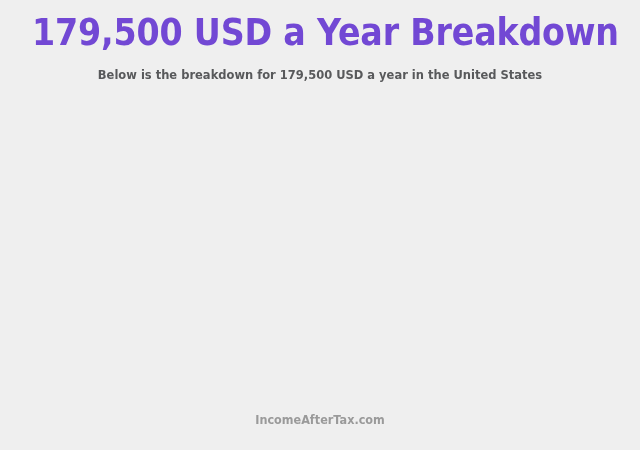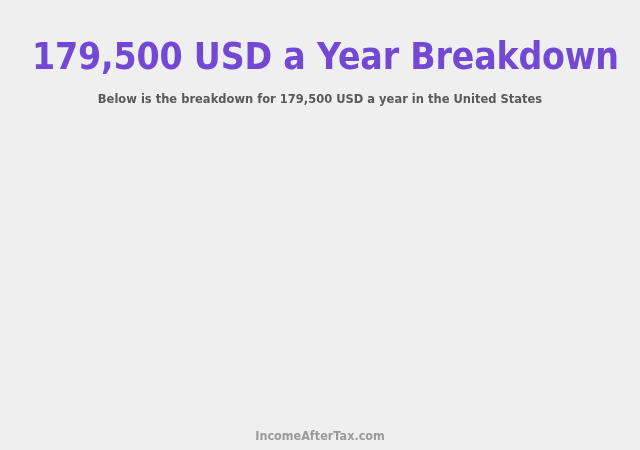--- a/index.html
+++ b/index.html
@@ -23,21 +23,21 @@
     height: 450px;
     background: #efefef;
     display: flex;
     flex-direction: column;
     align-items: center;
   }
 
   .header-block {
     width: 100%;
     text-align: center;
-    padding-top: 34px;
+    padding-top: 10px;
   }
 
   .page-title {
     margin: 0;
     padding: 0;
     color: #7248d4;
     font-family: "DejaVu Sans", sans-serif;
     font-size: 37px;
     font-weight: bold;
     line-height: 46px;
@@ -63,21 +63,21 @@
   }
 
   .content-area {
     flex: 1 1 auto;
     width: 100%;
   }
 
   .footer-block {
     width: 100%;
     text-align: center;
-    padding-bottom: 6px;
+    padding-bottom: 22px;
   }
 
   .site-credit {
     margin: 0;
     padding: 0;
     color: #9a9a9a;
     font-family: "DejaVu Sans", sans-serif;
     font-size: 12.5px;
     font-weight: bold;
     line-height: 16px;

